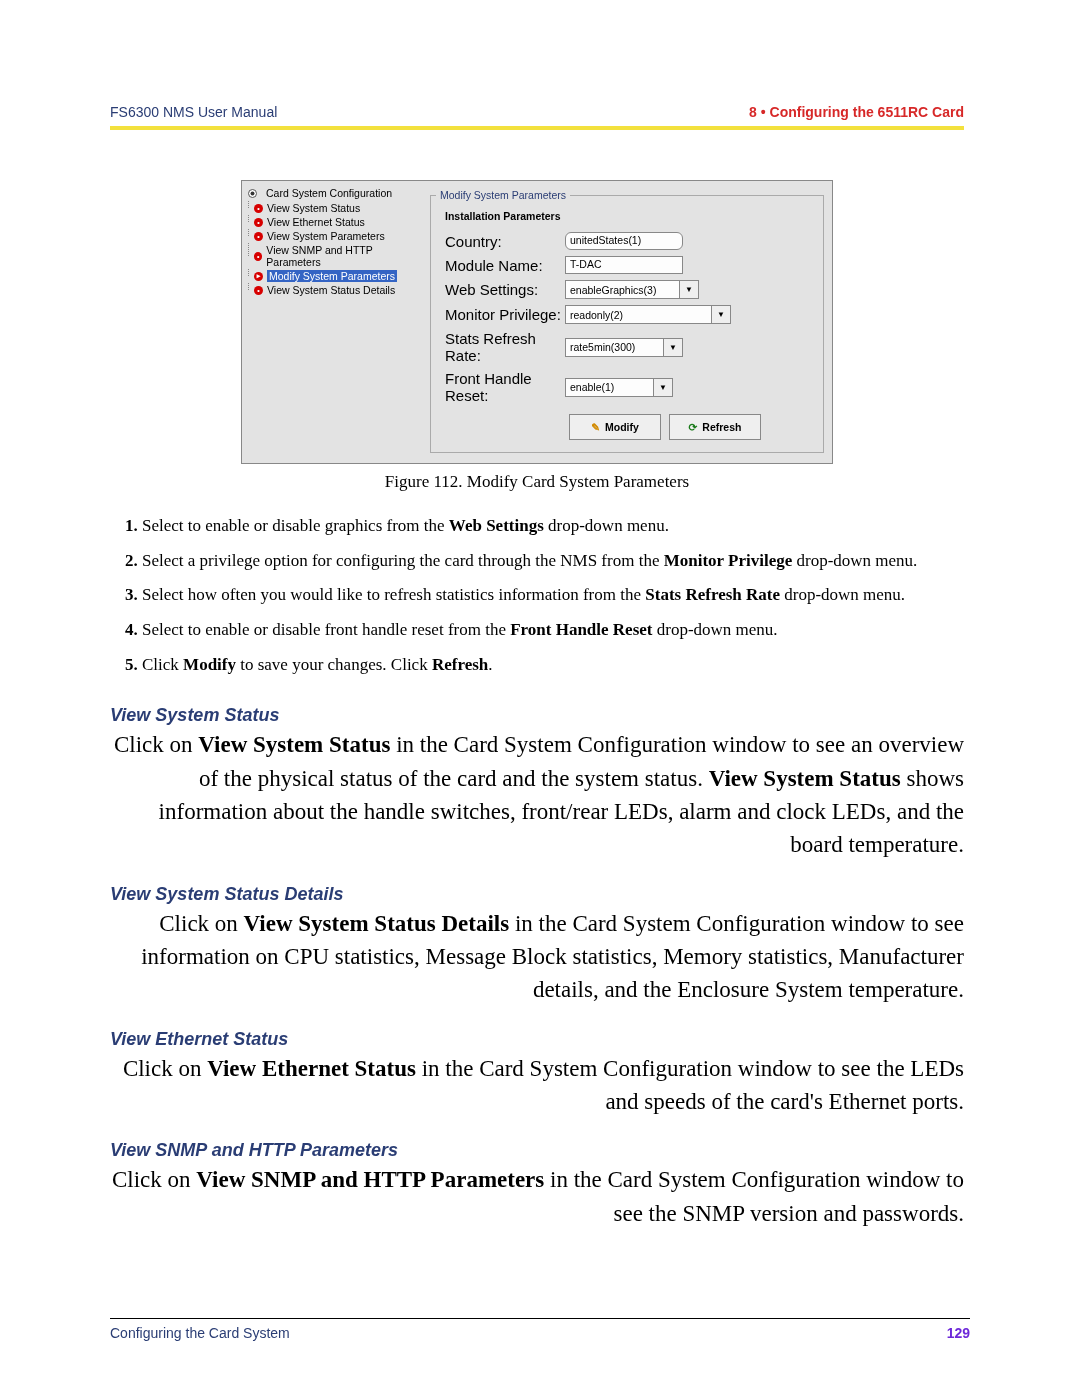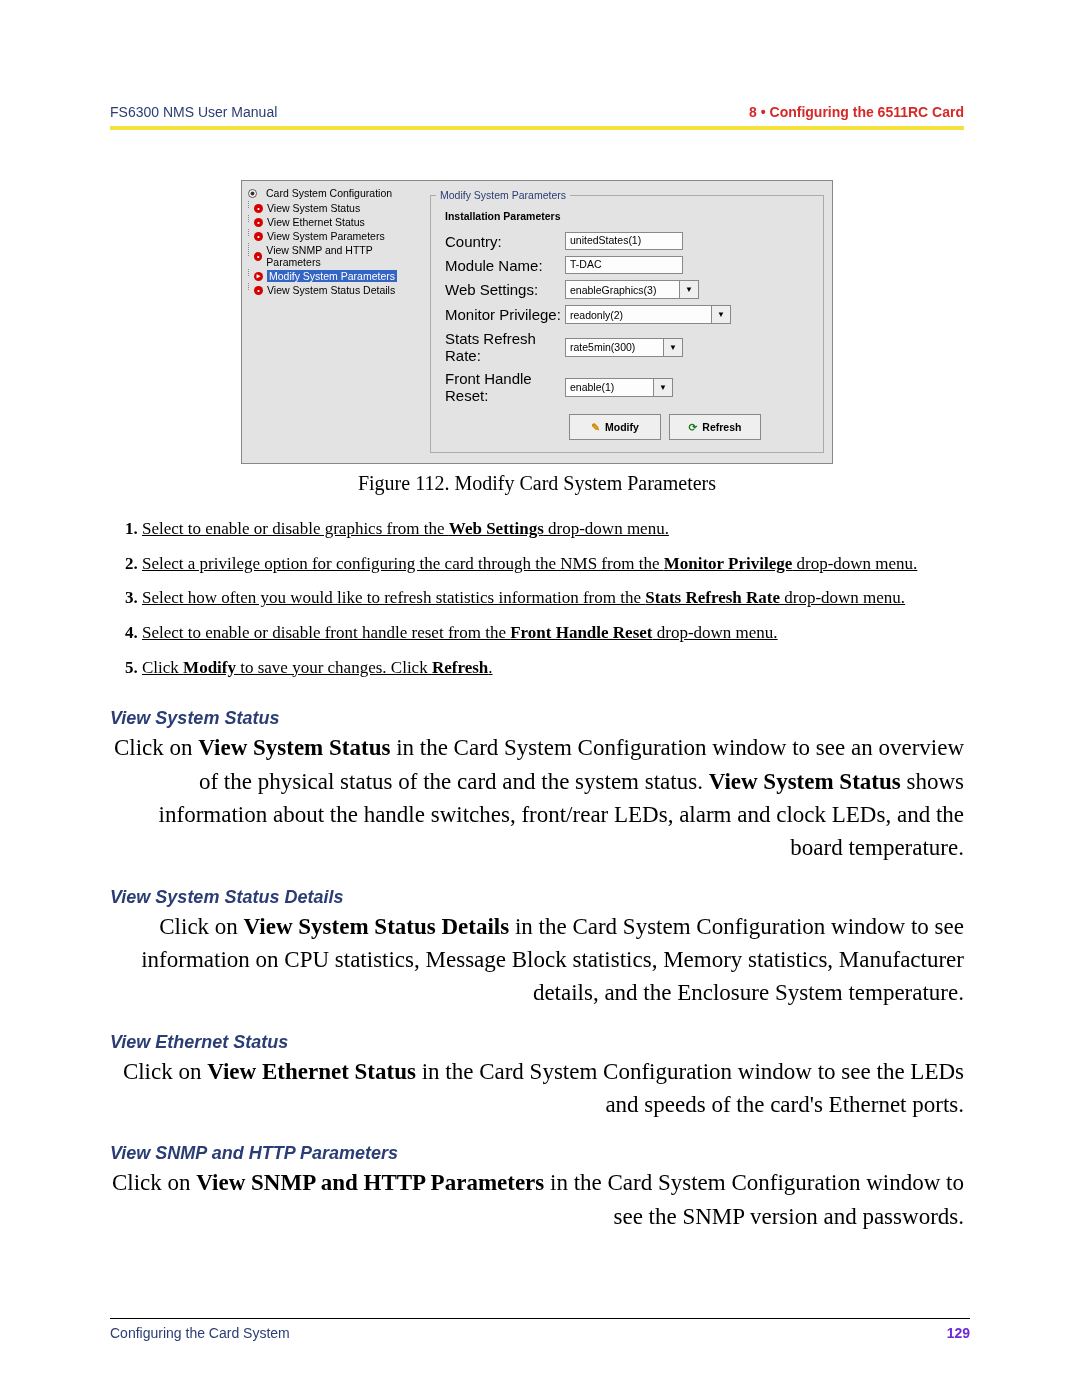--- a/index.html
+++ b/index.html
@@ -82,24 +82,24 @@
   .btnrow { display:flex; gap:8px; margin:10px 0 0 128px; }
   .btn {
      height:24px; min-width:70px; border:1px solid #888; background:#efefef;
      font-family:Arial; font-size:10.5px; font-weight:700;
      display:inline-flex; align-items:center; justify-content:center; gap:5px; padding:0 10px;
   }
   .icon-mod { color:#d28a00; }
   .icon-ref { color:#1a7a1a; }
 
   .fig-caption {
-    text-align:center; font-size:20px; margin-top:8px; margin-bottom:22px;
-  }
-
-  ol.steps { margin:0 0 28px 0; padding-left:32px;text-decoration:underline; }
+    text-align:center; font-size:17px; margin-top:8px; margin-bottom:22px;
+  }
+
+  ol.steps { margin:0 0 28px 0; padding-left:32px; }
   ol.steps li { font-size:17px; line-height:1.45; margin-bottom:10px; }
   ol.steps li::marker { font-weight:700; }
 
   .sec-h {
     font-family: Verdana, Geneva, sans-serif;
     font-weight:700; font-style:italic; color:#2a3d74; font-size:18px;
     margin: 8px 0 2px 0;
   }
   .para { font-size:23px; line-height:1.45; margin:0 0 22px 0;text-align:right; }
 
@@ -161,21 +161,21 @@
           </li>
         </ul>
     </div>
     <div class="form-pane">
       <span class="fieldset-title">Modify System Parameters</span>
       <div class="fieldset-box">
         <div class="subhead">Installation Parameters</div>
         <div id="form-rows">
             <div class="frow">
               <span class="flabel">Country:</span>
-              <span class="finput" style="width: 118px;">unitedStates(1)</span>
+              <span class="finput" style="width: 118px; border-radius: 6px;">unitedStates(1)</span>
             </div>
             <div class="frow">
               <span class="flabel">Module Name:</span>
               <span class="finput" style="width: 118px;">T-DAC</span>
             </div>
             <div class="frow">
               <span class="flabel">Web Settings:</span>
               <span class="fselect" style="width: 134px;">
                 <span>enableGraphics(3)</span>
                 <span class="farrow" style="font-size: 8px;">▼</span>

